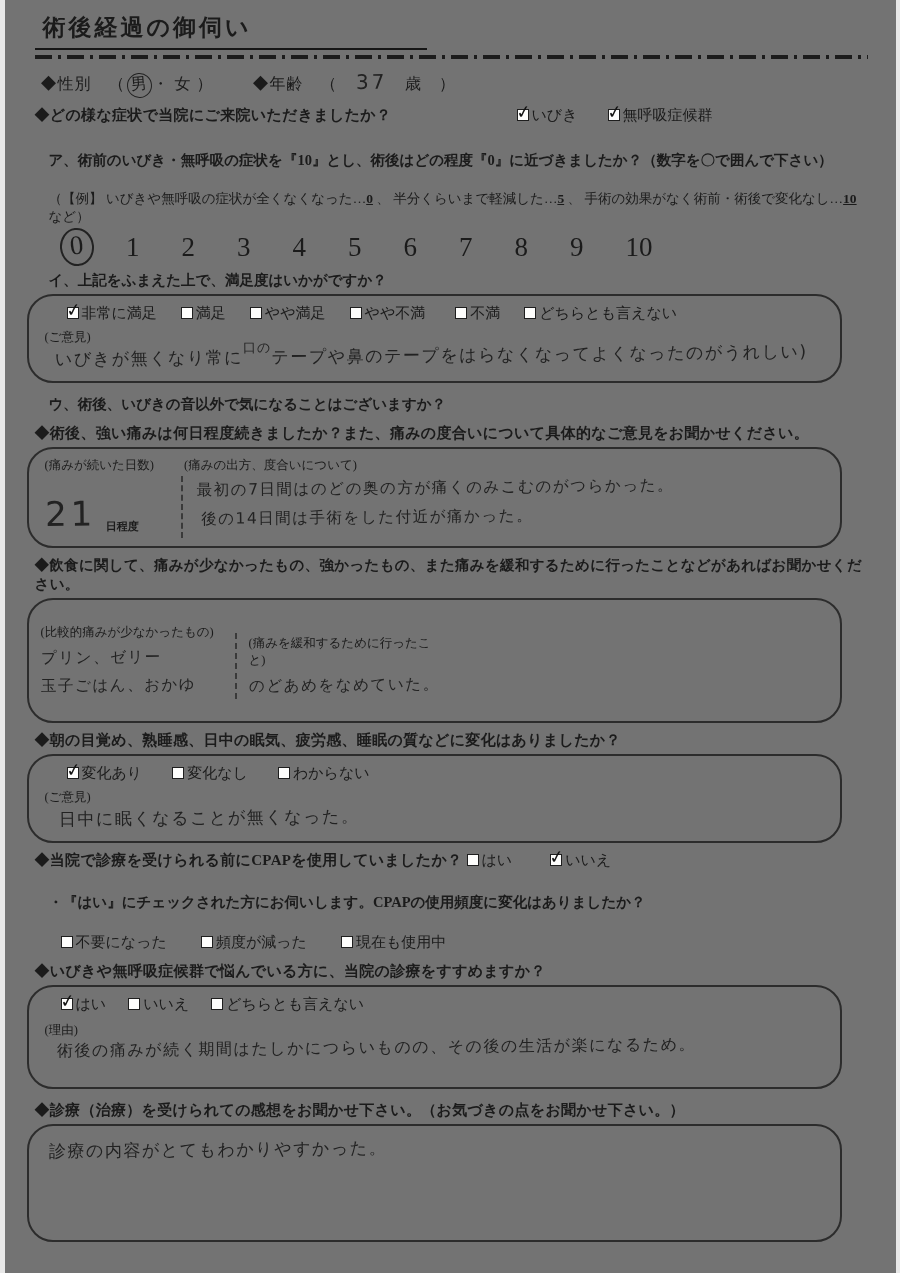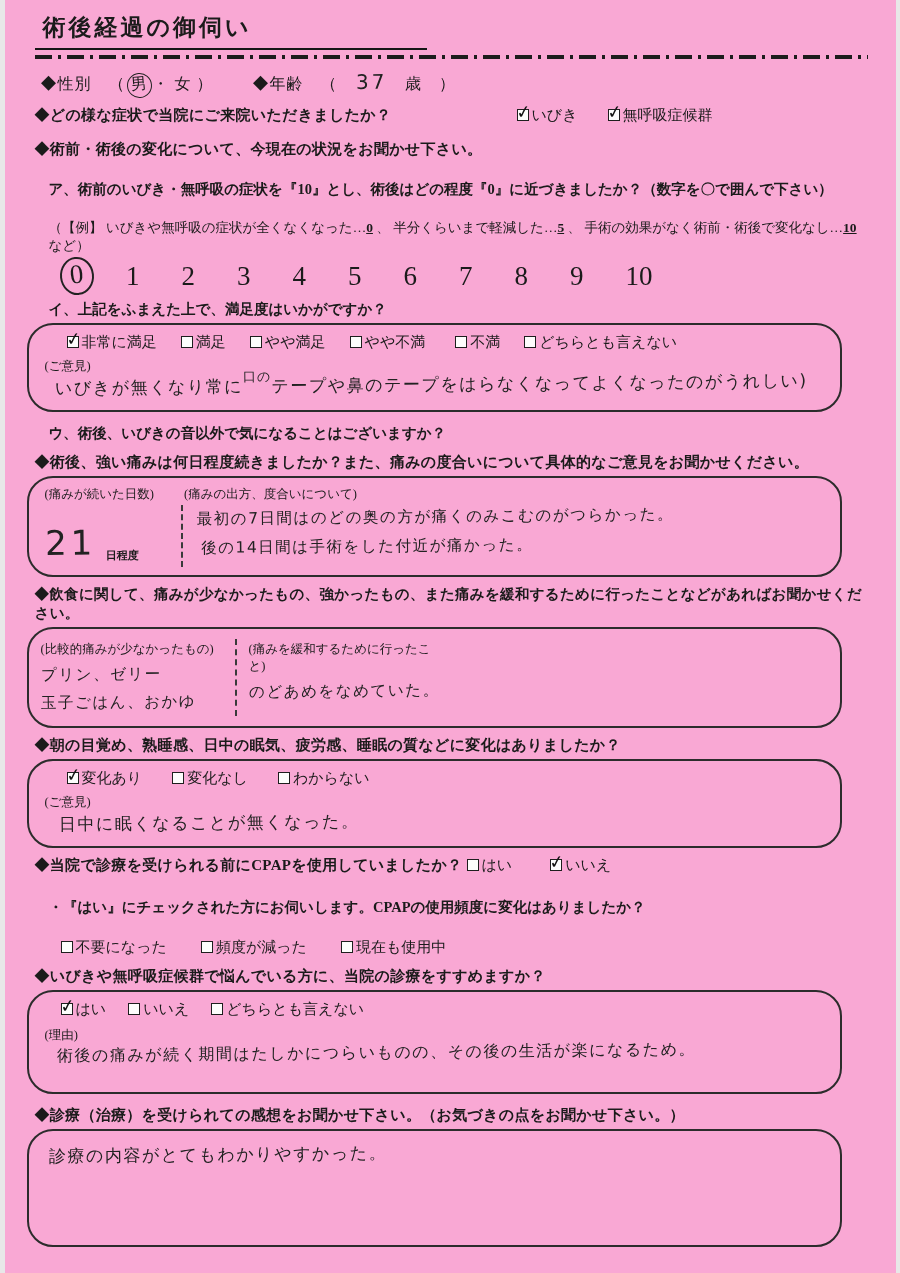--- a/index.html
+++ b/index.html
@@ -1,18 +1,18 @@
 <!DOCTYPE html>
 <html><head>
 <meta charset="utf-8">
 <style>
   * { margin:0; padding:0; box-sizing:border-box; }
   body { background:#e8e8e8; }
   .page {
-    width:891px; height:1273px; margin:0 auto; background:#f9a8d4;
+    width:891px; height:1273px; margin:0 auto; background:#737373;
     font-family:"Liberation Serif", serif; color:#1b1b1b;
     padding:12px 28px 0 30px; position:relative; overflow:hidden;
   }
   
   .q  { font-size:15px; font-weight:600; letter-spacing:.3px; }
   .sub { font-size:14.5px; font-weight:600; margin-left:14px; }
   
   .hw {
     font-family:"DejaVu Sans", sans-serif; color:#222;
     font-size:17px; letter-spacing:1.5px; transform:rotate(-.6deg);
@@ -63,21 +63,21 @@
   }
   .glabel { font-size:12.5px; }
   
   .pain-body { display:flex; margin-top:2px; }
   .pain-days { width:122px; display:flex; align-items:flex-end; padding-bottom:4px; }
   .hw-big { font-size:34px; letter-spacing:4px; }
   .pain-unit { font-size:11px; font-weight:600; margin-left:10px; }
   .vdash { border-left:2px dashed #3a3a3a; margin:0 14px; }
   .pain-detail div { margin-bottom:8px; }
   
-  .food-box { display:flex; padding:10px 0; min-height:84px; }
+  .food-box { display:flex; padding:22px 0; min-height:84px;align-items:flex-end; }
   .food-col { padding:2px 10px 2px 12px; }
   .food-col:nth-child(1){ width:206px; }
   .food-col:nth-child(2){ width:218px; border-left:2px dashed #3a3a3a; }
   .food-col:nth-child(3){ flex:1; border-left:2px dashed #3a3a3a; }
   .food-col .hw { font-size:15.5px; margin-top:7px; }
   .scribble { display:inline-block; width:38px; height:13px; background:#141414;
               border-radius:3px; margin-right:6px; vertical-align:-1px; }
   .ins { display:inline-block; transform:translateY(-11px); font-size:13px; letter-spacing:1px; }
   .abs { position:absolute; top:0; }
 </style>
@@ -97,21 +97,20 @@
   </div>
 
   <div class="row mt8" style="height:24px">
     <span class="q">◆どの様な症状で当院にご来院いただきましたか？</span>
     <span class="abs" style="left:482px">
       <span class="opt"><span class="cb checked"></span><span>いびき</span></span>
       <span class="opt"><span class="cb checked"></span><span>無呼吸症候群</span></span>
     </span>
   </div>
 
-  <div class="q mt10">◆術前・術後の変化について、今現在の状況をお聞かせ下さい。</div>
   <div class="sub mt6">ア、術前のいびき・無呼吸の症状を『10』とし、術後はどの程度『0』に近づきましたか？（数字を〇で囲んで下さい）</div>
   <div class="example mt4">
     <span>（【例】 いびきや無呼吸の症状が全くなくなった…</span><span class="u">0</span><span> 、 半分くらいまで軽減した…</span><span class="u">5</span><span> 、 手術の効果がなく術前・術後で変化なし…</span><span class="u">10</span><span> など）</span>
   </div>
   <div class="scale">
     <span class="circled">0</span>
     <span>1</span>
     <span>2</span>
     <span>3</span>
     <span>4</span>

